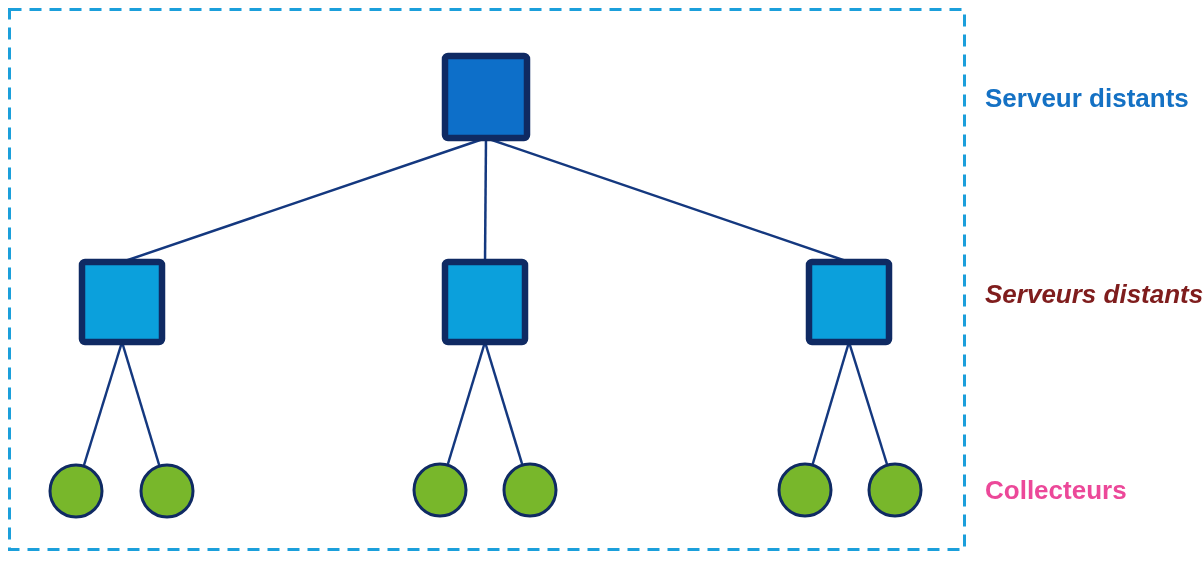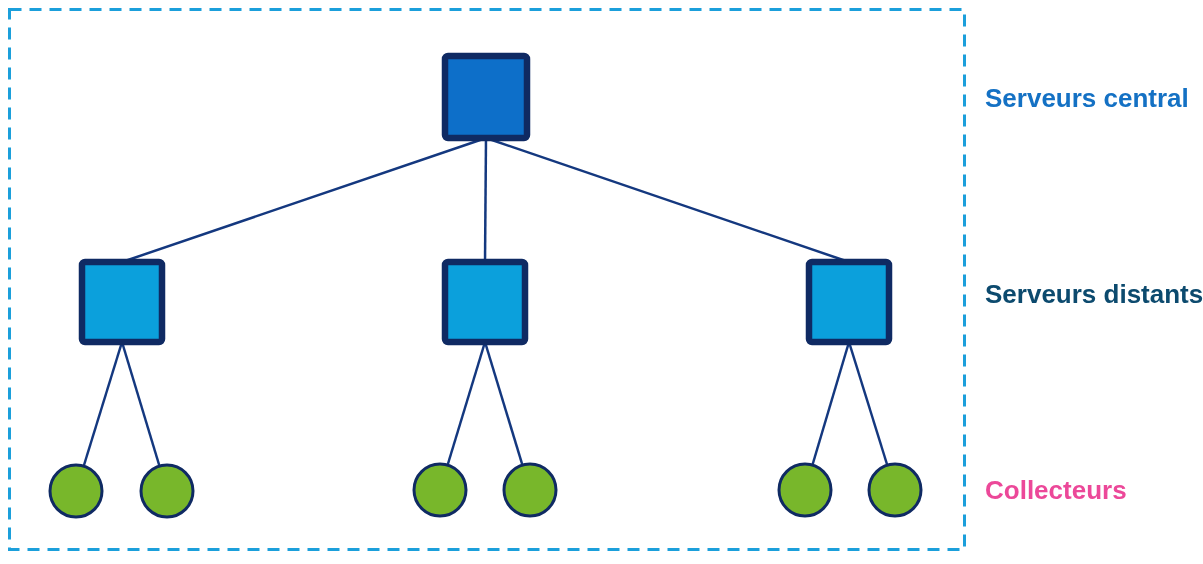--- a/index.html
+++ b/index.html
@@ -52,16 +52,16 @@
       <rect x="82" y="262" width="80" height="80" rx="3" fill="#0ba0dc" stroke="#0f2a63" stroke-width="6.5"></rect>
       <rect x="445" y="262" width="80" height="80" rx="3" fill="#0ba0dc" stroke="#0f2a63" stroke-width="6.5"></rect>
       <rect x="809" y="262" width="80" height="80" rx="3" fill="#0ba0dc" stroke="#0f2a63" stroke-width="6.5"></rect>
       <circle cx="76" cy="491" r="26" fill="#78b72b" stroke="#0f2a63" stroke-width="3"></circle>
       <circle cx="167" cy="491" r="26" fill="#78b72b" stroke="#0f2a63" stroke-width="3"></circle>
       <circle cx="440" cy="490" r="26" fill="#78b72b" stroke="#0f2a63" stroke-width="3"></circle>
       <circle cx="530" cy="490" r="26" fill="#78b72b" stroke="#0f2a63" stroke-width="3"></circle>
       <circle cx="805" cy="490" r="26" fill="#78b72b" stroke="#0f2a63" stroke-width="3"></circle>
       <circle cx="895" cy="490" r="26" fill="#78b72b" stroke="#0f2a63" stroke-width="3"></circle>
     </svg>
-  <div class="lbl lbl-central" style="color: rgb(20, 113, 196);">Serveurs central</div>
-  <div class="lbl lbl-remote" style="color: #0c4a6e;">Serveurs distants</div>
+  <div class="lbl lbl-central" style="color: rgb(20, 113, 196);">Serveur distants</div>
+  <div class="lbl lbl-remote" style="color: #7f1d1d; font-style: italic;">Serveurs distants</div>
   <div class="lbl lbl-collectors" style="color: #ec4899;">Collecteurs</div>
 </div>
 
 </body></html>

